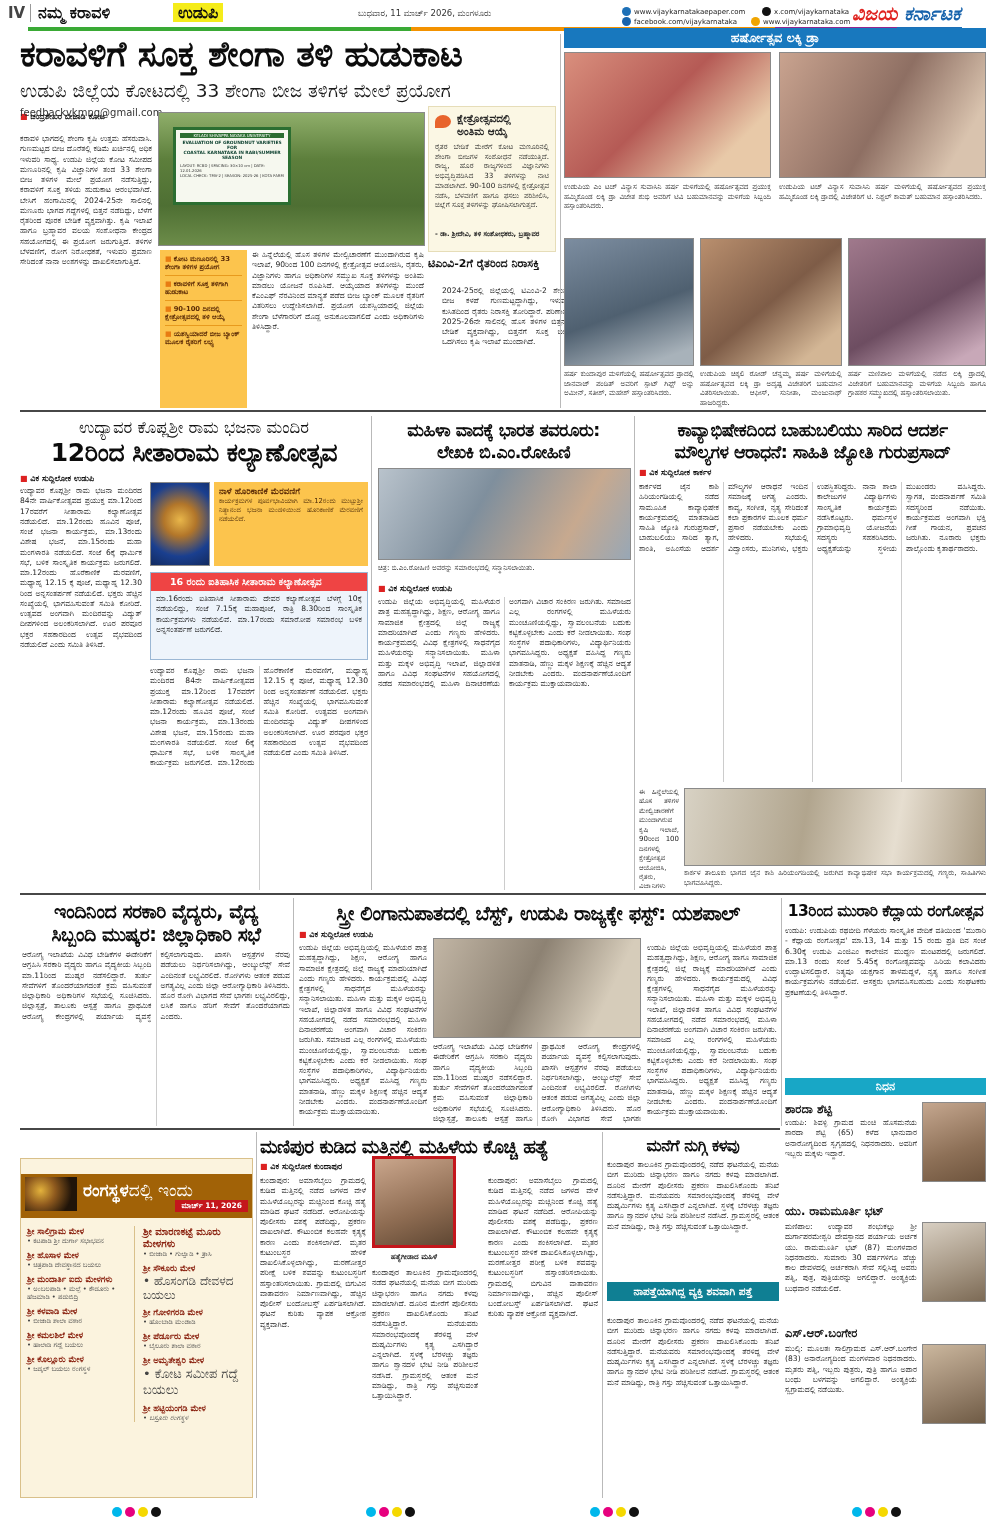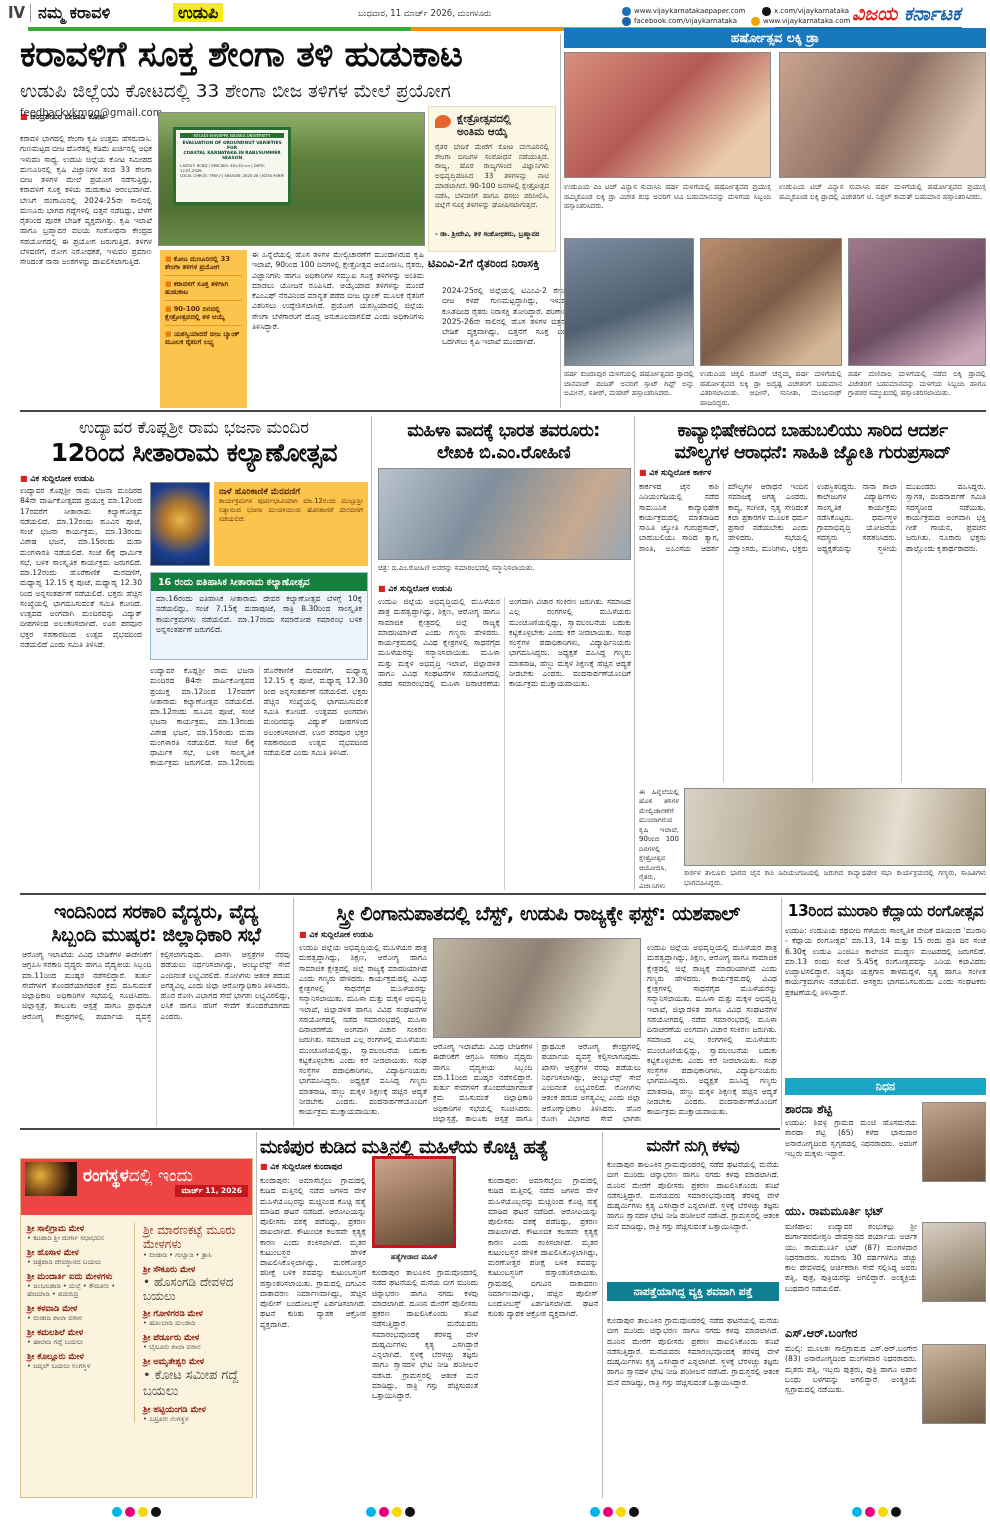--- a/index.html
+++ b/index.html
@@ -7,21 +7,21 @@
         font-family:"DejaVu Sans","Liberation Sans",sans-serif;overflow:hidden;margin:0 auto;}
   .abs{position:absolute;}
   .bt{font-size:7.6px;line-height:1.35;text-align:justify;color:#1c1c1c;overflow:hidden;}
   .cap{font-size:7.2px;line-height:1.32;text-align:justify;color:#222;overflow:hidden;}
   .photo{box-sizing:border-box;border:1px solid #8a8a8a;}
   .hr{background:#474747;height:2px;}
   .vr{background:#b9b9b9;width:1px;}
   .byline{font-size:8px;color:#111;font-weight:bold;}
   .byline .dot{color:#d22;}
   .headline{font-weight:bold;color:#0c0c0c;letter-spacing:-0.5px;}
-  .mh-link{font-size:7px;color:#222;display:flex;gap:3px;}
+  .mh-link{font-size:7px;color:#222;display:flex;align-items:center;gap:3px;}
   .mh-ic{width:9px;height:9px;border-radius:50%;display:inline-block;}
   .bullet-sq{color:#e87c12;font-size:7px;margin-right:2px;}
   .obit-name{font-size:11.5px;font-weight:bold;color:#111;}
   .colgap2{column-count:2;column-gap:9px;column-rule:1px solid #ccc;}
   .colgap4{column-count:4;column-gap:9px;column-rule:1px solid #ccc;}
   .regdot{width:10px;height:10px;border-radius:50%;display:inline-block;margin-right:3px;}
 </style>
 </head>
 <body>
 
@@ -135,21 +135,21 @@
   <div class="abs byline" style="left:20px;top:474px;">
     <span class="dot">■</span> <span>ವಿಕ ಸುದ್ದಿಲೋಕ ಉಡುಪಿ</span>
   </div>
   <div class="abs bt" style="left:20px;top:486px;width:122px;height:404px;">ಉದ್ಯಾವರ ಕೊಪ್ಲಶ್ರೀ ರಾಮ ಭಜನಾ ಮಂದಿರದ 84ನೇ ವಾರ್ಷಿಕೋತ್ಸವದ ಪ್ರಯುಕ್ತ ಮಾ.12ರಿಂದ 17ರವರೆಗೆ ಸೀತಾರಾಮ ಕಲ್ಯಾಣೋತ್ಸವ ನಡೆಯಲಿದೆ. ಮಾ.12ರಂದು ಹೂವಿನ ಪೂಜೆ, ಸಂಜೆ ಭಜನಾ ಕಾರ್ಯಕ್ರಮ, ಮಾ.13ರಂದು ವಿಶೇಷ ಭಜನೆ, ಮಾ.15ರಂದು ಮಹಾ ಮಂಗಳಾರತಿ ನಡೆಯಲಿದೆ. ಸಂಜೆ 6ಕ್ಕೆ ಧಾರ್ಮಿಕ ಸಭೆ, ಬಳಿಕ ಸಾಂಸ್ಕೃತಿಕ ಕಾರ್ಯಕ್ರಮ ಜರುಗಲಿದೆ. ಮಾ.12ರಂದು ಹೊರೆಕಾಣಿಕೆ ಮೆರವಣಿಗೆ, ಮಧ್ಯಾಹ್ನ 12.15 ಕ್ಕೆ ಪೂಜೆ, ಮಧ್ಯಾಹ್ನ 12.30 ರಿಂದ ಅನ್ನಸಂತರ್ಪಣೆ ನಡೆಯಲಿದೆ. ಭಕ್ತರು ಹೆಚ್ಚಿನ ಸಂಖ್ಯೆಯಲ್ಲಿ ಭಾಗವಹಿಸುವಂತೆ ಸಮಿತಿ ಕೋರಿದೆ. ಉತ್ಸವದ ಅಂಗವಾಗಿ ಮಂದಿರವನ್ನು ವಿದ್ಯುತ್ ದೀಪಗಳಿಂದ ಅಲಂಕರಿಸಲಾಗಿದೆ. ಊರ ಪರವೂರ ಭಕ್ತರ ಸಹಕಾರದಿಂದ ಉತ್ಸವ ವೈಭವದಿಂದ ನಡೆಯಲಿದೆ ಎಂದು ಸಮಿತಿ ತಿಳಿಸಿದೆ.</div>
   <div class="abs photo" style="left:150px;top:482px;width:60px;height:84px;background:radial-gradient(circle at 50% 45%,#e8b64a 0%,#b2762a 30%,#1a3f8f 68%,#122a60 100%);"></div>
   <div class="abs" style="left:214px;top:482px;width:154px;height:84px;background:#fcc44d;padding:4px 5px;box-sizing:border-box;">
     <div style="font-size:8.5px;font-weight:bold;color:#5b2b06;">ನಾಳೆ ಹೊರಿಕಾಣಿಕೆ ಮೆರವಣಿಗೆ</div>
     <div class="bt" style="font-size:6.8px;height:58px;color:#4a2a08;">ಕಾರ್ಯಕ್ರಮಗಳ ಪೂರ್ವಭಾವಿಯಾಗಿ ಮಾ.12ರಂದು ಮುಟ್ಟುಶ್ರೀ ನಿತ್ಯಾನಂದ ಭಜನಾ ಮಂಡಳಿಯಿಂದ ಹೊರಿಕಾಣಿಕೆ ಮೆರವಣಿಗೆ ನಡೆಯಲಿದೆ.</div>
   </div>
   <div class="abs" style="left:150px;top:572px;width:218px;height:88px;border:1px solid #9bb7d4;background:#eef4fb;box-sizing:border-box;">
-    <div style="background:#15803d;color:#fff;font-size:9.5px;font-weight:bold;padding:3px 7px;">16 ರಂದು ಐತಿಹಾಸಿಕ ಸೀತಾರಾಮ ಕಲ್ಯಾಣೋತ್ಸವ</div>
+    <div style="background:#ef4444;color:#fff;font-size:9.5px;font-weight:bold;padding:3px 19px;">16 ರಂದು ಐತಿಹಾಸಿಕ ಸೀತಾರಾಮ ಕಲ್ಯಾಣೋತ್ಸವ</div>
     <div class="bt" style="padding:3px 5px;height:64px;">ಮಾ.16ರಂದು ಐತಿಹಾಸಿಕ ಸೀತಾರಾಮ ದೇವರ ಕಲ್ಯಾಣೋತ್ಸವ ಬೆಳಗ್ಗೆ 10ಕ್ಕೆ ನಡೆಯಲಿದ್ದು, ಸಂಜೆ 7.15ಕ್ಕೆ ಮಹಾಪೂಜೆ, ರಾತ್ರಿ 8.30ರಿಂದ ಸಾಂಸ್ಕೃತಿಕ ಕಾರ್ಯಕ್ರಮಗಳು ನಡೆಯಲಿವೆ. ಮಾ.17ರಂದು ಸಮಾರೋಪ ಸಮಾರಂಭ ಬಳಿಕ ಅನ್ನಸಂತರ್ಪಣೆ ಜರುಗಲಿದೆ.</div>
   </div>
   <div class="abs bt colgap2" style="left:150px;top:666px;width:218px;height:224px;">ಉದ್ಯಾವರ ಕೊಪ್ಲಶ್ರೀ ರಾಮ ಭಜನಾ ಮಂದಿರದ 84ನೇ ವಾರ್ಷಿಕೋತ್ಸವದ ಪ್ರಯುಕ್ತ ಮಾ.12ರಿಂದ 17ರವರೆಗೆ ಸೀತಾರಾಮ ಕಲ್ಯಾಣೋತ್ಸವ ನಡೆಯಲಿದೆ. ಮಾ.12ರಂದು ಹೂವಿನ ಪೂಜೆ, ಸಂಜೆ ಭಜನಾ ಕಾರ್ಯಕ್ರಮ, ಮಾ.13ರಂದು ವಿಶೇಷ ಭಜನೆ, ಮಾ.15ರಂದು ಮಹಾ ಮಂಗಳಾರತಿ ನಡೆಯಲಿದೆ. ಸಂಜೆ 6ಕ್ಕೆ ಧಾರ್ಮಿಕ ಸಭೆ, ಬಳಿಕ ಸಾಂಸ್ಕೃತಿಕ ಕಾರ್ಯಕ್ರಮ ಜರುಗಲಿದೆ. ಮಾ.12ರಂದು ಹೊರೆಕಾಣಿಕೆ ಮೆರವಣಿಗೆ, ಮಧ್ಯಾಹ್ನ 12.15 ಕ್ಕೆ ಪೂಜೆ, ಮಧ್ಯಾಹ್ನ 12.30 ರಿಂದ ಅನ್ನಸಂತರ್ಪಣೆ ನಡೆಯಲಿದೆ. ಭಕ್ತರು ಹೆಚ್ಚಿನ ಸಂಖ್ಯೆಯಲ್ಲಿ ಭಾಗವಹಿಸುವಂತೆ ಸಮಿತಿ ಕೋರಿದೆ. ಉತ್ಸವದ ಅಂಗವಾಗಿ ಮಂದಿರವನ್ನು ವಿದ್ಯುತ್ ದೀಪಗಳಿಂದ ಅಲಂಕರಿಸಲಾಗಿದೆ. ಊರ ಪರವೂರ ಭಕ್ತರ ಸಹಕಾರದಿಂದ ಉತ್ಸವ ವೈಭವದಿಂದ ನಡೆಯಲಿದೆ ಎಂದು ಸಮಿತಿ ತಿಳಿಸಿದೆ.</div>
 
   <div class="abs vr" style="left:371px;top:416px;height:474px;"></div>
 
   <div class="abs headline" style="left:376px;top:420px;width:255px;font-size:17.5px;text-align:center;">ಮಹಿಳಾ ವಾದಕ್ಕೆ ಭಾರತ ತವರೂರು:</div>
   <div class="abs headline" style="left:376px;top:442px;width:255px;font-size:17.5px;text-align:center;">ಲೇಖಕಿ ಬಿ.ಎಂ.ರೋಹಿಣಿ</div>
   <div class="abs photo" style="left:378px;top:468px;width:253px;height:92px;background:linear-gradient(120deg,#b9c3cc,#7f8f9d 40%,#c7a98f 75%,#98a7b5 100%);"></div>
   <div class="abs cap" style="left:378px;top:563px;width:253px;height:18px;">ಚಿತ್ರ: ಬಿ.ಎಂ.ರೋಹಿಣಿ ಅವರನ್ನು ಸಮಾರಂಭದಲ್ಲಿ ಸನ್ಮಾನಿಸಲಾಯಿತು.</div>
@@ -199,21 +199,21 @@
   <div class="abs obit-name" style="left:785px;top:1204px;width:150px;">ಯು. ರಾಮಮೂರ್ತಿ ಭಟ್</div>
   <div class="abs photo" style="left:922px;top:1222px;width:64px;height:80px;background:linear-gradient(160deg,#d8cfc2,#a39481 60%,#7c6a55 100%);"></div>
   <div class="abs bt" style="left:785px;top:1222px;width:132px;height:96px;">ಮಣಿಪಾಲ: ಉದ್ಯಾವರ ಶಂಭುಕಲ್ಲು ಶ್ರೀ ದುರ್ಗಾಪರಮೇಶ್ವರಿ ದೇವಸ್ಥಾನದ ಪರ್ಯಾಯ ಅರ್ಚಕ ಯು. ರಾಮಮೂರ್ತಿ ಭಟ್ (87) ಮಂಗಳವಾರ ನಿಧನರಾದರು. ಸುಮಾರು 30 ವರ್ಷಗಳಿಗೂ ಹೆಚ್ಚು ಕಾಲ ದೇವಳದಲ್ಲಿ ಅರ್ಚಕರಾಗಿ ಸೇವೆ ಸಲ್ಲಿಸಿದ್ದ ಅವರು ಪತ್ನಿ, ಪುತ್ರ, ಪುತ್ರಿಯರನ್ನು ಅಗಲಿದ್ದಾರೆ. ಅಂತ್ಯಕ್ರಿಯೆ ಬುಧವಾರ ನಡೆಯಲಿದೆ.</div>
   <div class="abs obit-name" style="left:785px;top:1326px;width:150px;">ಎಸ್.ಆರ್.ಬಂಗೇರ</div>
   <div class="abs photo" style="left:922px;top:1344px;width:64px;height:80px;background:linear-gradient(160deg,#cbb79e,#95806a 60%,#6f5b45 100%);"></div>
   <div class="abs bt" style="left:785px;top:1344px;width:132px;height:150px;">ಮುಲ್ಕಿ: ಮೂಲತಃ ಸಾಲಿಗ್ರಾಮದ ಎಸ್.ಆರ್.ಬಂಗೇರ (83) ಅನಾರೋಗ್ಯದಿಂದ ಮಂಗಳವಾರ ನಿಧನರಾದರು. ಮೃತರು ಪತ್ನಿ, ಇಬ್ಬರು ಪುತ್ರರು, ಪುತ್ರಿ ಹಾಗೂ ಅಪಾರ ಬಂಧು ಬಳಗವನ್ನು ಅಗಲಿದ್ದಾರೆ. ಅಂತ್ಯಕ್ರಿಯೆ ಸ್ವಗ್ರಾಮದಲ್ಲಿ ನಡೆಯಿತು.</div>
 
   <div class="abs hr" style="left:20px;top:1128px;width:760px;"></div>
 
   <div class="abs" style="left:20px;top:1158px;width:233px;height:340px;background:#fbf3de;border:1px solid #d9c08a;box-sizing:border-box;">
-    <div style="position:relative;height:56px;background:#ef4444;">
+    <div style="position:relative;height:44px;background:#a16207;margin-top:15px;">
       <div class="photo" style="position:absolute;left:4px;top:3px;width:52px;height:34px;border:none;background:radial-gradient(circle at 30% 40%,#e3b23c 0%,#8f5a1e 35%,#201409 75%);"></div>
       <span style="position:absolute;left:62px;top:6px;font-size:17px;font-weight:bold;color:#fff;">
         <span>ರಂಗಸ್ಥಳ</span><span style="font-weight:normal;">ದಲ್ಲಿ ಇಂದು</span>
       </span>
       <span style="position:absolute;right:4px;top:26px;background:#c4161c;color:#fff;font-size:7.5px;font-weight:bold;padding:1px 6px;">ಮಾರ್ಚ್ 11, 2026</span>
     </div>
     <div style="display:flex;padding:8px 6px;gap:8px;">
       <div style="width:50%;border-right:1px solid #d9c08a;padding-right:4px;">
         <div style="font-size:8.4px;font-weight:bold;color:#8a2210;">ಶ್ರೀ ಸಾಲಿಗ್ರಾಮ ಮೇಳ</div>
         <div style="font-size:6.8px;color:#444;margin-bottom:5px;">• ಕಟಪಾಡಿ ಶ್ರೀ ದುರ್ಗಾ ಸಭಾಭವನ</div>
@@ -222,21 +222,21 @@
         <div style="font-size:8.4px;font-weight:bold;color:#8a2210;">ಶ್ರೀ ಮಂದಾರ್ತಿ ಐದು ಮೇಳಗಳು</div>
         <div style="font-size:6.8px;color:#444;margin-bottom:5px;">• ಅಂಬಲಪಾಡಿ • ಮಲ್ಪೆ • ಕೌಡೂರು • ಹೆಜಮಾಡಿ • ಪಡುಬಿದ್ರಿ</div>
         <div style="font-size:8.4px;font-weight:bold;color:#8a2210;">ಶ್ರೀ ಕಳವಾಡಿ ಮೇಳ</div>
         <div style="font-size:6.8px;color:#444;margin-bottom:5px;">• ಬೀಜಾಡಿ ಶಾಲಾ ವಠಾರ</div>
         <div style="font-size:8.4px;font-weight:bold;color:#8a2210;">ಶ್ರೀ ಕಮಲಶಿಲೆ ಮೇಳ</div>
         <div style="font-size:6.8px;color:#444;margin-bottom:5px;">• ಹಾಲಾಡಿ ಗದ್ದೆ ಬಯಲು</div>
         <div style="font-size:8.4px;font-weight:bold;color:#8a2210;">ಶ್ರೀ ಕೊಲ್ಲೂರು ಮೇಳ</div>
         <div style="font-size:6.8px;color:#444;">• ಜಡ್ಕಲ್ ಬಯಲು ರಂಗಸ್ಥಳ</div>
       </div>
       <div style="width:50%;">
-        <div style="font-size:12px;font-weight:normal;color:#8a2210;">ಶ್ರೀ ಮಾರಣಕಟ್ಟೆ ಮೂರು ಮೇಳಗಳು</div>
+        <div style="font-size:10px;font-weight:bold;color:#8a2210;">ಶ್ರೀ ಮಾರಣಕಟ್ಟೆ ಮೂರು ಮೇಳಗಳು</div>
         <div style="font-size:6.8px;color:#444;margin-bottom:5px;">• ಬೀಜಾಡಿ • ಗುಲ್ವಾಡಿ • ತ್ರಾಸಿ</div>
         <div style="font-size:8.4px;font-weight:bold;color:#8a2210;">ಶ್ರೀ ಸೌಕೂರು ಮೇಳ</div>
         <div style="font-size:12px;color:#444;margin-bottom:5px;">• ಹೊಸಂಗಡಿ ದೇವಳದ ಬಯಲು</div>
         <div style="font-size:8.4px;font-weight:bold;color:#8a2210;">ಶ್ರೀ ಗೋಳಿಗರಡಿ ಮೇಳ</div>
         <div style="font-size:6.8px;color:#444;margin-bottom:5px;">• ಹೊಂಬಾಡಿ ಮಂಡಾಡಿ</div>
         <div style="font-size:8.4px;font-weight:bold;color:#8a2210;">ಶ್ರೀ ಪೆರ್ಡೂರು ಮೇಳ</div>
         <div style="font-size:6.8px;color:#444;margin-bottom:5px;">• ಬೈಲೂರು ಶಾಲಾ ವಠಾರ</div>
         <div style="font-size:8.4px;font-weight:bold;color:#8a2210;">ಶ್ರೀ ಅಮೃತೇಶ್ವರಿ ಮೇಳ</div>
         <div style="font-size:13px;color:#444;margin-bottom:5px;">• ಕೋಟ ಸಮೀಪ ಗದ್ದೆ ಬಯಲು</div>
         <div style="font-size:8.4px;font-weight:bold;color:#8a2210;">ಶ್ರೀ ಹಟ್ಟಿಯಂಗಡಿ ಮೇಳ</div>

